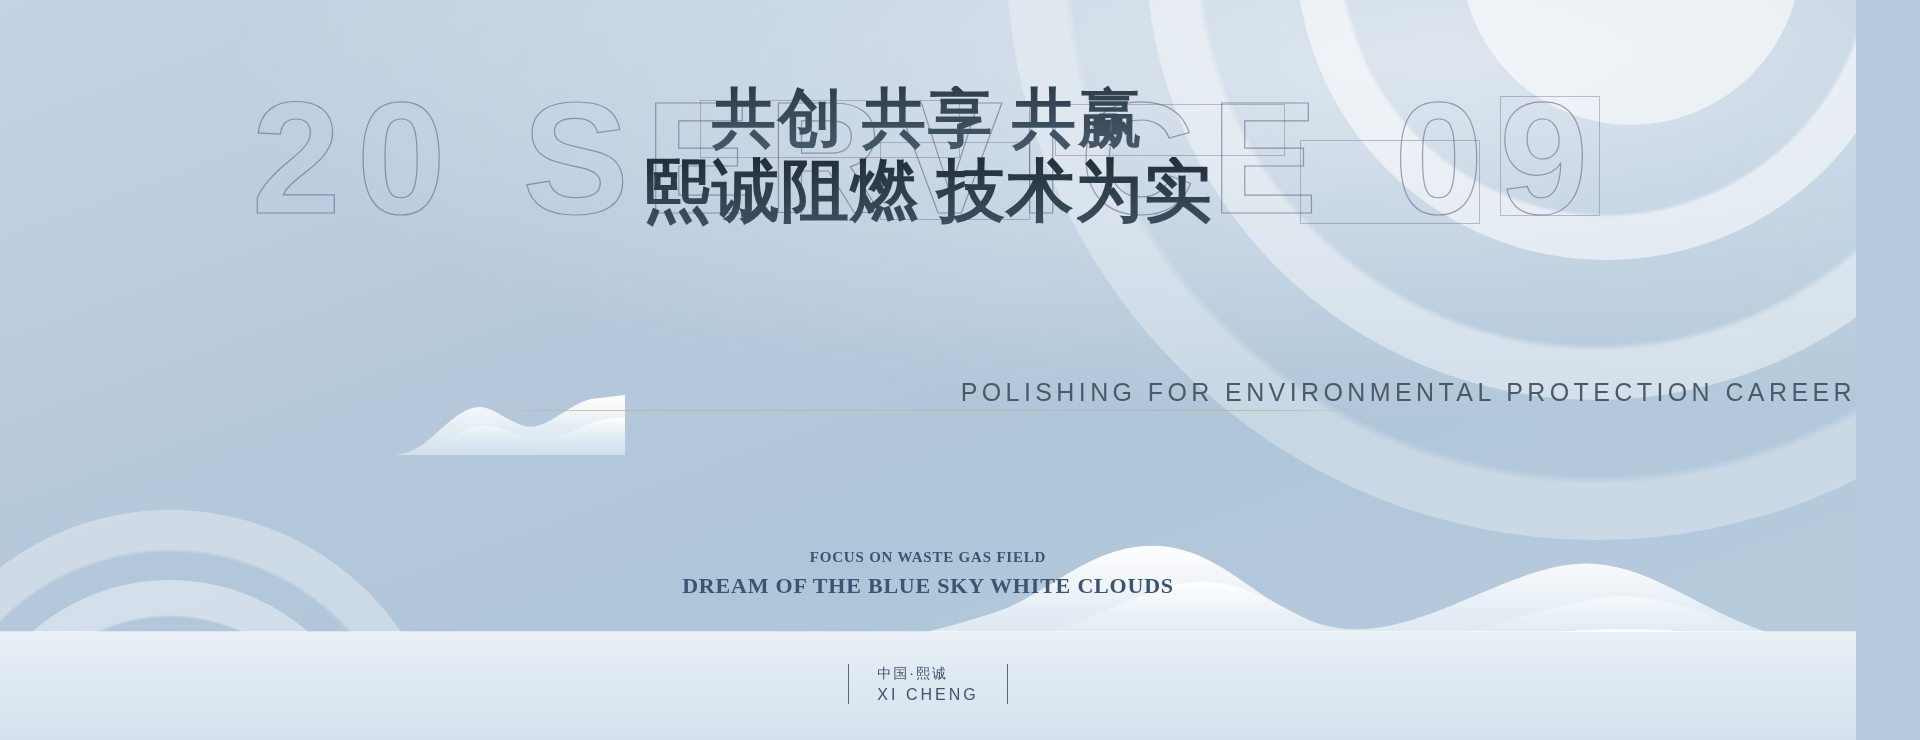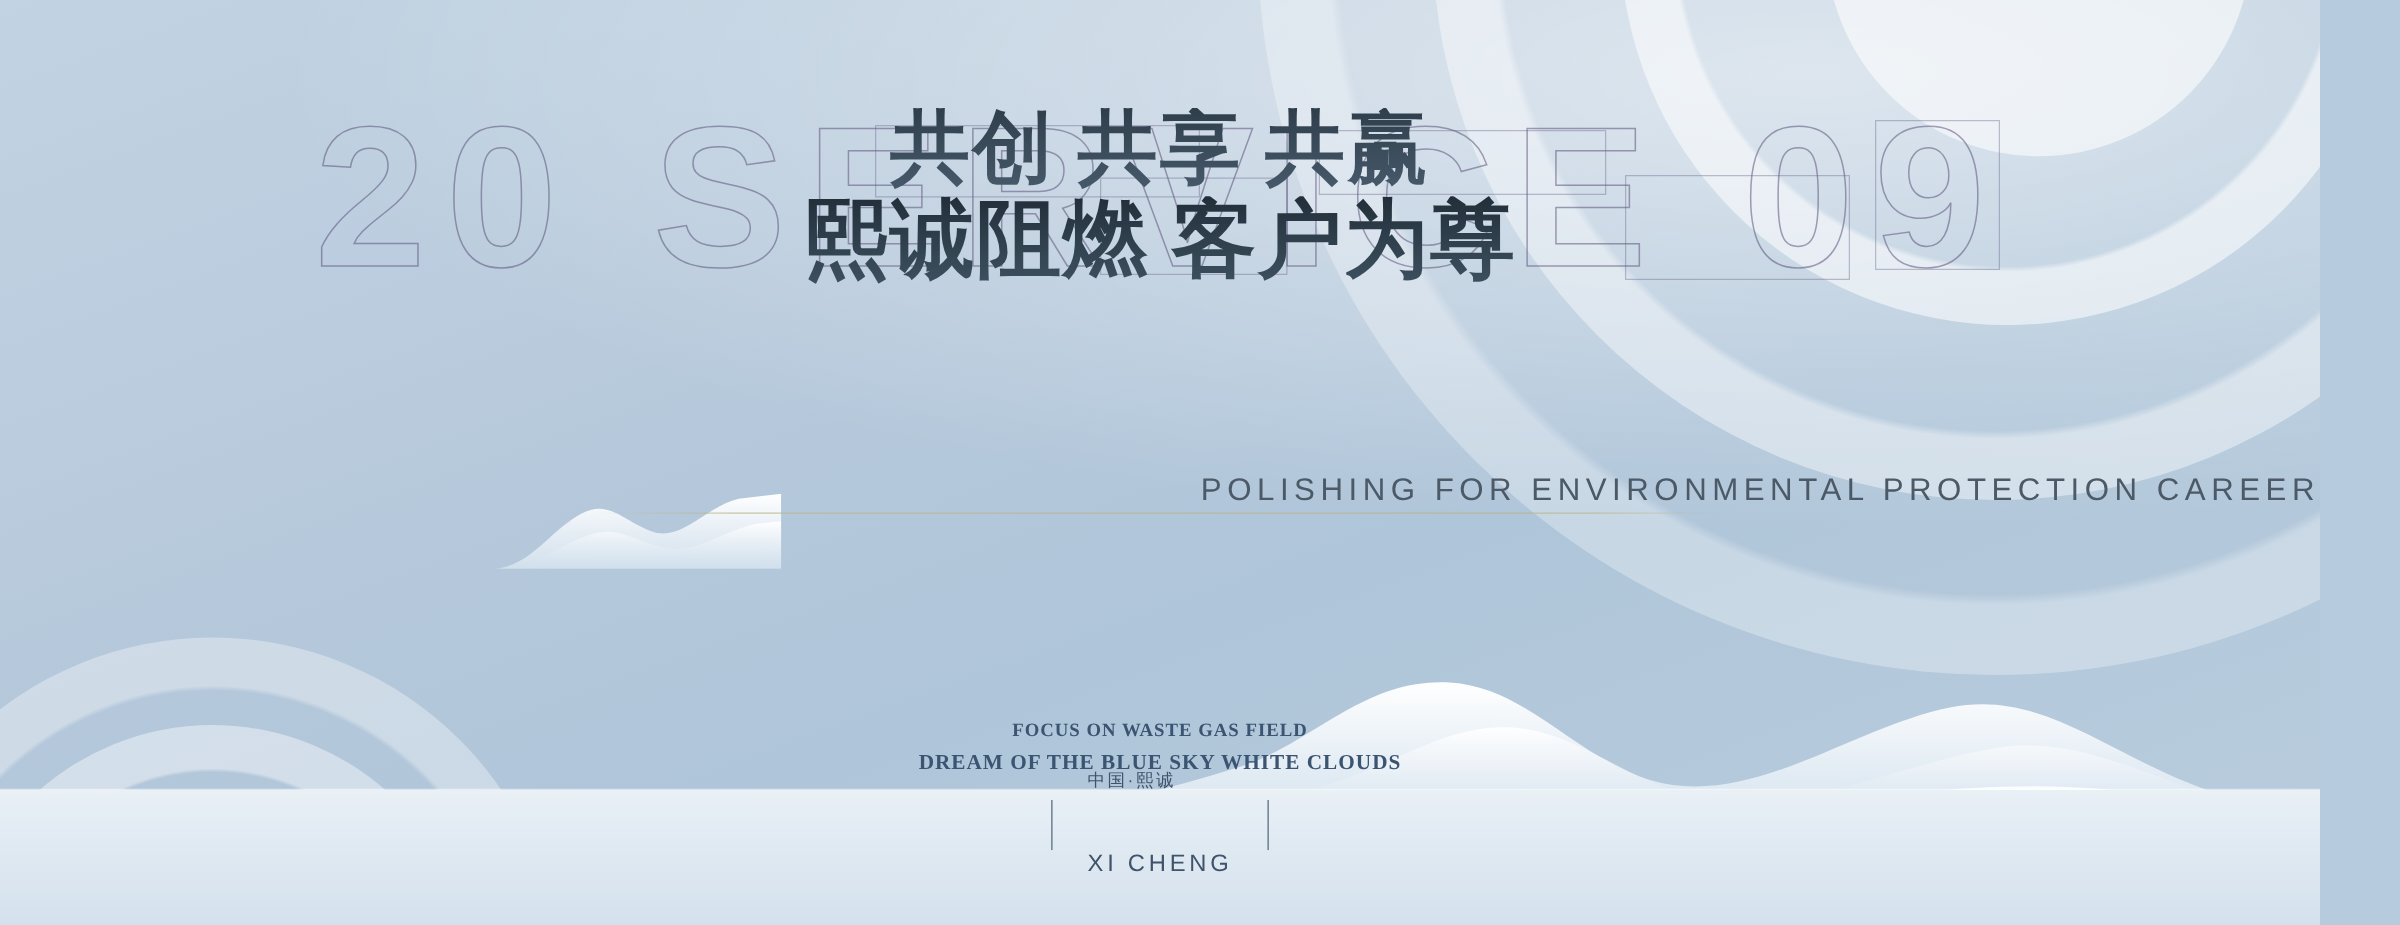--- a/index.html
+++ b/index.html
@@ -127,39 +127,38 @@
     width:1px; height:30px; background:rgba(92,109,125,.65);
   }
 
   
   .sublines{
     position:absolute; left:0; right:0; top:546px; text-align:center;
     font-family:"Liberation Serif", serif;
     color:#3b5472; font-weight:700;
     line-height:1.5;
     letter-spacing:.8px;
-    margin-top:28px;
   }
   .subline-1{ font-size:15px; }
-  .subline-2{ font-size:17px; }
+  .subline-2{ font-size:22px; }
 
   
   .mtn{ position:absolute; pointer-events:none; }
   .mtn-left{ left:395px; top:395px; width:230px; height:60px; }
   .mtn-right{ left:760px; top:540px; width:1160px; height:120px; }
 
   
   .logo{
     position:absolute; left:0; right:0; bottom:34px;
     display:flex; align-items:center; justify-content:center; gap:28px;
   }
   .logo-bar{ width:1.5px; height:40px; background:#56697d; }
   .logo-text{ text-align:left; color:#3f536a; }
   .logo-cn{ font-size:14px; letter-spacing:2px; line-height:1.5; }
-  .logo-en{ font-size:19px; letter-spacing:3px; line-height:1.4;margin-top:44px; }
+  .logo-en{ font-size:16px; letter-spacing:3px; line-height:1.4; }
 </style>
 </head>
 <body>
 
 <div class="banner">
 
   <div class="rings ring-tr-1"></div>
   <div class="rings ring-tr-2"></div>
   <div class="rings ring-tr-3"></div>
   <div class="rings ring-tr-4"></div>
@@ -208,21 +207,21 @@
         <stop offset="100%" stop-color="#e6eef6" stop-opacity=".9"></stop>
       </linearGradient>
     </defs>
     <path d="M0,120 C90,112 160,96 230,74 C290,56 330,2 400,6 C462,10 500,66 560,84 C640,108 720,42 800,26 C870,12 920,58 990,86 C1050,110 1110,118 1160,120 Z" fill="url(#rg1)"></path>
     <path d="M0,120 C110,118 190,110 270,96 C340,84 390,38 450,42 C505,46 540,86 600,98 C680,114 760,70 840,58 C905,48 960,84 1030,102 C1080,114 1125,119 1160,120 Z" fill="url(#rg2)"></path>
     <path d="M0,120 L1160,120 L1160,104 C1090,106 1010,100 930,92 C840,83 760,96 680,104 C580,114 470,110 370,106 C240,101 110,108 0,112 Z" fill="url(#rg3)"></path>
   </svg>
 
   <div class="headline">
     <div class="h-line h-line-1">共创 共享 共赢</div>
-    <div class="h-line h-line-2">熙诚阻燃 客户为尊</div>
+    <div class="h-line h-line-2">熙诚阻燃 技术为实</div>
   </div>
 
   <div class="tagline">POLISHING FOR ENVIRONMENTAL PROTECTION CAREER</div>
   <div class="tagline-rule"></div>
 
 
   <div class="sublines">
     <div class="subline-1">FOCUS ON WASTE GAS FIELD</div>
     <div class="subline-2">DREAM OF THE BLUE SKY WHITE CLOUDS</div>
   </div>

